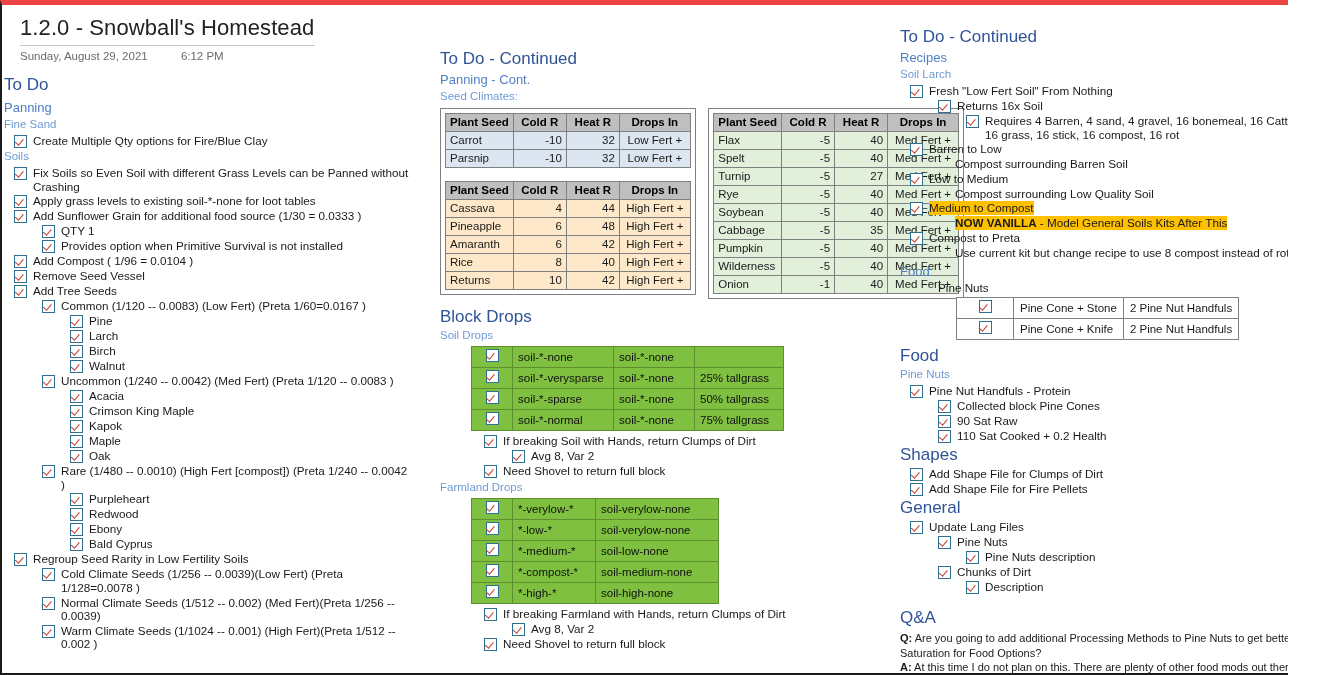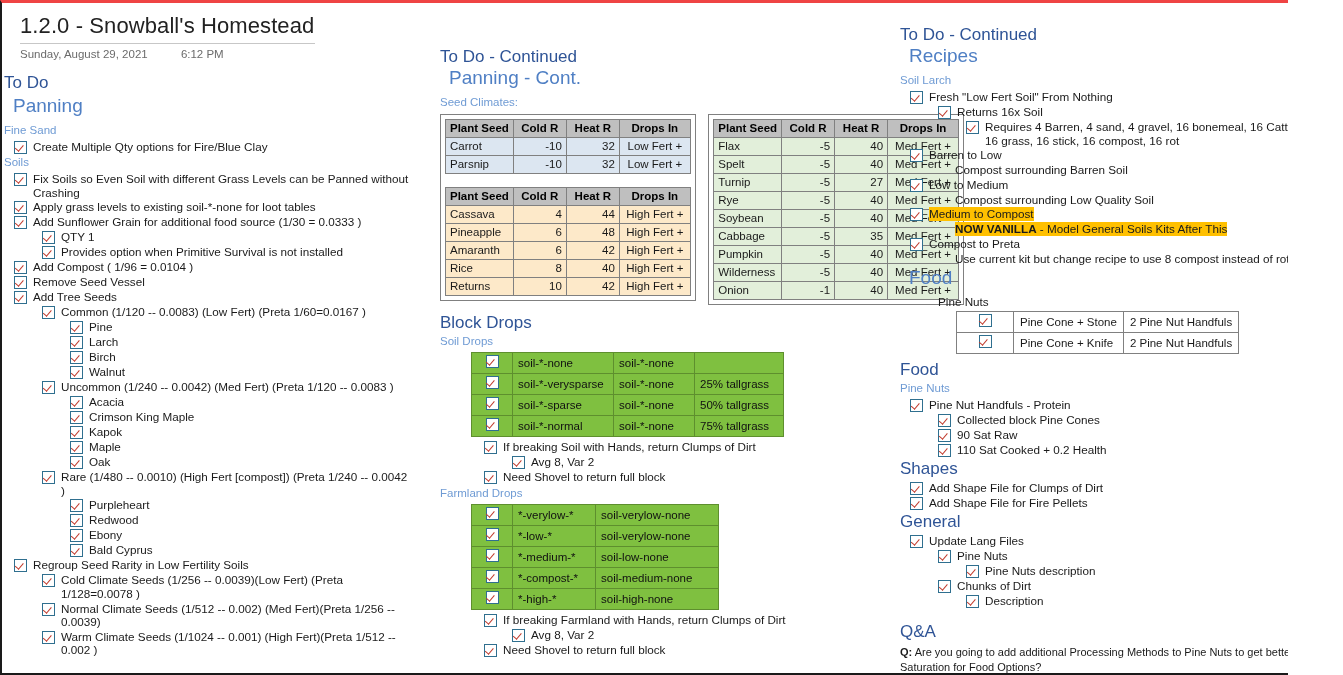--- a/index.html
+++ b/index.html
@@ -7,21 +7,21 @@
     font-family:"Liberation Sans", sans-serif;
     color:#1a1a1a;
     -webkit-font-smoothing:antialiased;
   }
   #page{
     position:relative;
     width:1288px;height:675px;
     background:#fff;
     border-left:2px solid #1a1a1a;
     border-bottom:2px solid #1a1a1a;
-    border-top:3px solid #ef4444;
+    border-top:5px solid #ef4444;
     box-sizing:border-box;
     overflow:hidden;
   }
   .col{position:absolute;top:0;}
   
   .page-title{
     font-size:22px;color:#222;font-weight:400;
     letter-spacing:.1px;
     padding:10px 0 4px 18px;
   }
@@ -29,21 +29,21 @@
   .meta{
     padding:4px 0 0 18px;font-size:11.5px;color:#6b6b6b;
   }
   .meta .date{display:inline-block;}
   .meta .time{display:inline-block;margin-left:30px;}
   h1.sec{
     font-size:17px;color:#2f5496;font-weight:400;margin:0;padding:0;
     line-height:20px;
   }
   h2.sub{
-    font-size:19px;color:#4f7fc4;font-weight:400;margin:9px;padding:0;
+    font-size:13px;color:#4f7fc4;font-weight:400;margin:0;padding:0;
     line-height:17px;
   }
   h3.subsub{
     font-size:11.5px;color:#6f9bd4;font-weight:400;margin:0;padding:0;
     line-height:15px;
   }
   
   .li{
     display:flex;align-items:flex-start;
     font-size:11.7px;line-height:13.6px;color:#1a1a1a;

